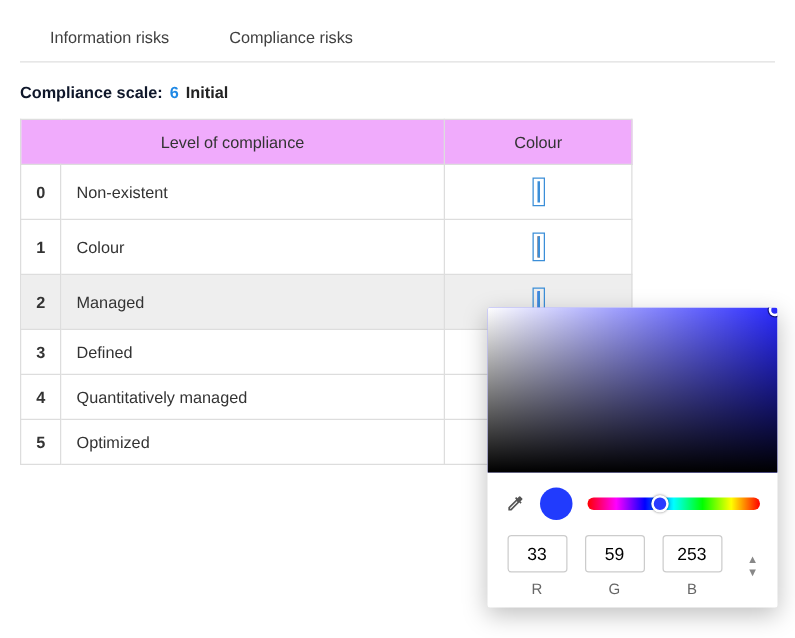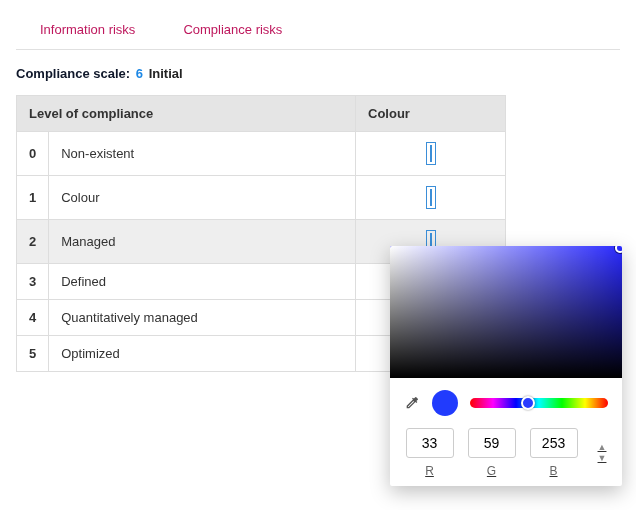--- a/index.html
+++ b/index.html
@@ -12,21 +12,21 @@
     background: #fff;
     width: 636px;
   }
   .tabs {
     display: flex;
     border-bottom: 1px solid #e0e0e0;
     margin-bottom: 16px;
   }
   .tab {
     padding: 10px 24px 12px;
-    color: #be185d;
+    color: #404040;
     cursor: pointer;
     position: relative;
   }
   .tab.active {
     color: #1e88e5;
   }
   .tab.active::after {
     content: "";
     position: absolute;
     left: 8px; right: 8px; bottom: -1px;
@@ -44,22 +44,23 @@
     border-collapse: collapse;
     width: 490px;
   }
   table.levels th, table.levels td {
     border: 1px solid #ddd;
     padding: 10px 12px;
     text-align: left;
     font-size: 13px;
   }
   table.levels th {
-    background: #e5e5e5;
-    font-weight: bold;
+    background: #f0abfc;
+    font-weight: normal;
+    text-align: center;
   }
   table.levels td.idx {
     font-weight: bold;
     width: 28px;
     text-align: center;
   }
   table.levels td.colour {
     width: 150px;
     text-align: center;
   }
@@ -136,21 +137,20 @@
     border: 2px solid #fff;
     background: #2a3bff;
     border-radius: 50%;
     transform: translate(-50%, -50%);
     box-shadow: 0 0 2px rgba(0,0,0,.5);
   }
   .rgb-row {
     display: flex;
     gap: 14px;
     justify-content: center;
-    text-decoration: underline;
   }
   .rgb-col { text-align: center; width: 48px; }
   .rgb-col input {
     width: 48px;
     height: 30px;
     border: 1px solid #ccc;
     border-radius: 3px;
     text-align: center;
     font-size: 14px;
   }

